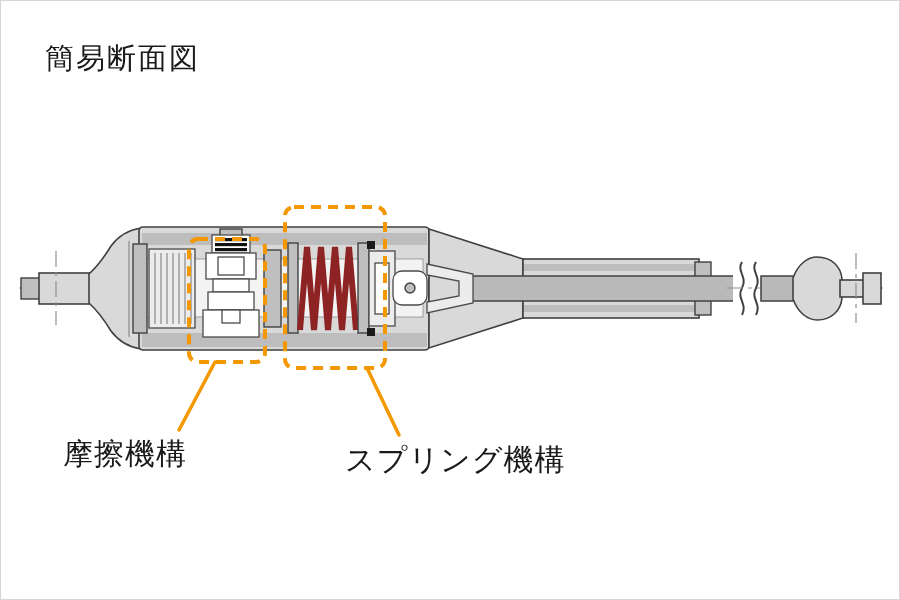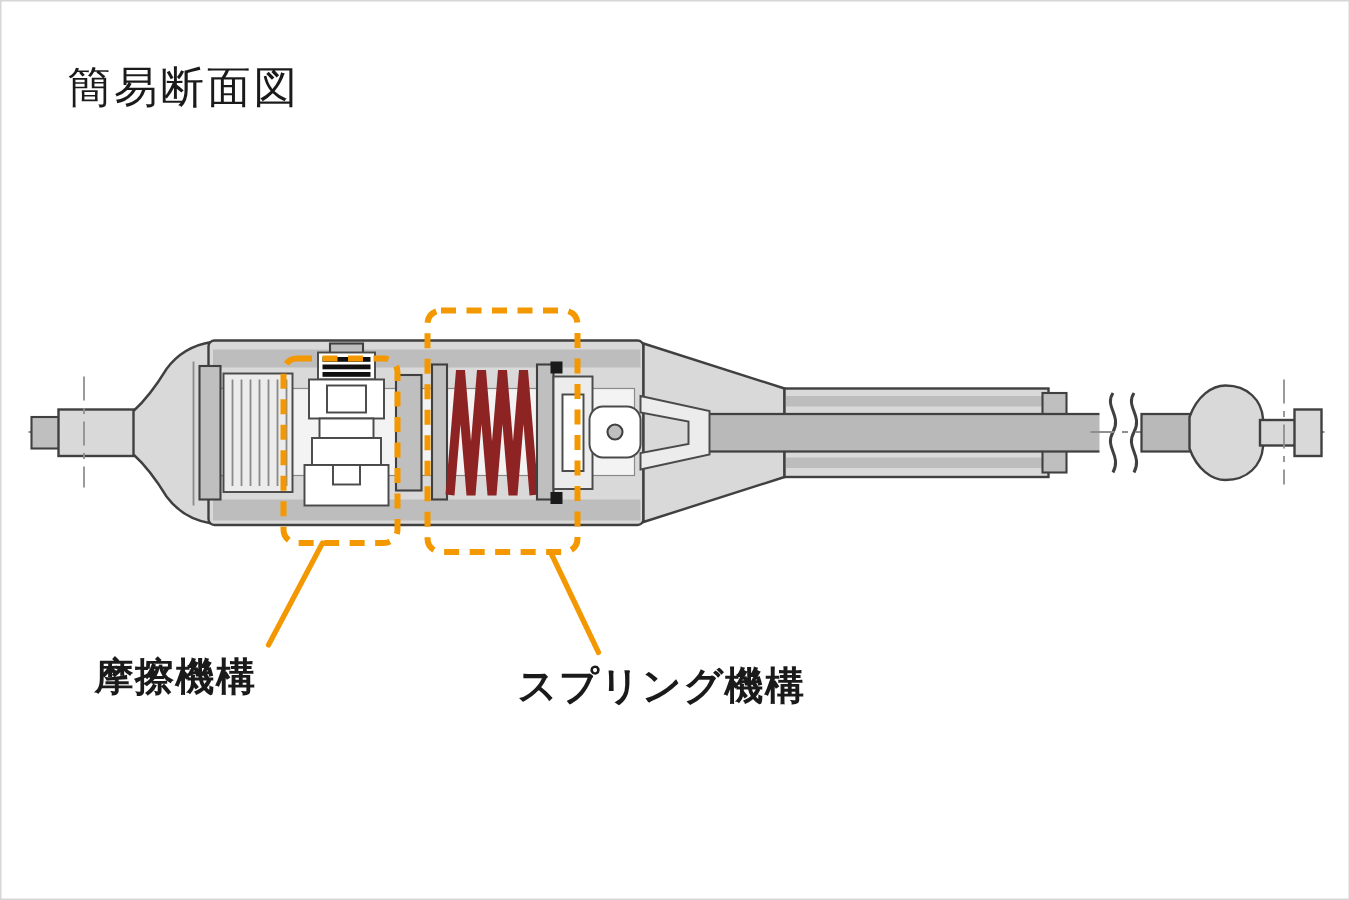--- a/index.html
+++ b/index.html
@@ -5,21 +5,21 @@
   html,body{margin:0;padding:0;background:#ffffff;}
   .stage{
     position:relative;width:898px;height:598px;background:#ffffff;
     border:1px solid #d6d6d6;overflow:hidden;
     font-family:"Liberation Sans","DejaVu Sans",sans-serif;color:#1a1a1a;
   }
   .title{
     position:absolute;left:44px;top:38px;font-size:29px;font-weight:500;
     letter-spacing:2px;color:#1a1a1a;
   }
-  .callout-label{position:absolute;font-size:26px;font-weight:700;letter-spacing:1px;color:#1a1a1a;}
+  .callout-label{position:absolute;font-size:30px;font-weight:400;letter-spacing:1px;color:#1a1a1a;}
   .label-friction{left:62px;top:433px;}
   .label-spring{left:344px;top:439px;text-align:right;}
   svg{position:absolute;left:0;top:0;}
   
   .grey{fill:#d9d9d9;stroke:#404040;stroke-width:1.6;}
   .mid{fill:#bfbfbf;stroke:#404040;stroke-width:1.4;}
   .lite{fill:#ececec;stroke:#4a4a4a;stroke-width:1.3;}
   .white{fill:#ffffff;stroke:#4a4a4a;stroke-width:1.3;}
   .shade{fill:#bdbdbd;stroke:none;}
   .bore{fill:#f3f3f3;stroke:#8a8a8a;stroke-width:0.8;}

